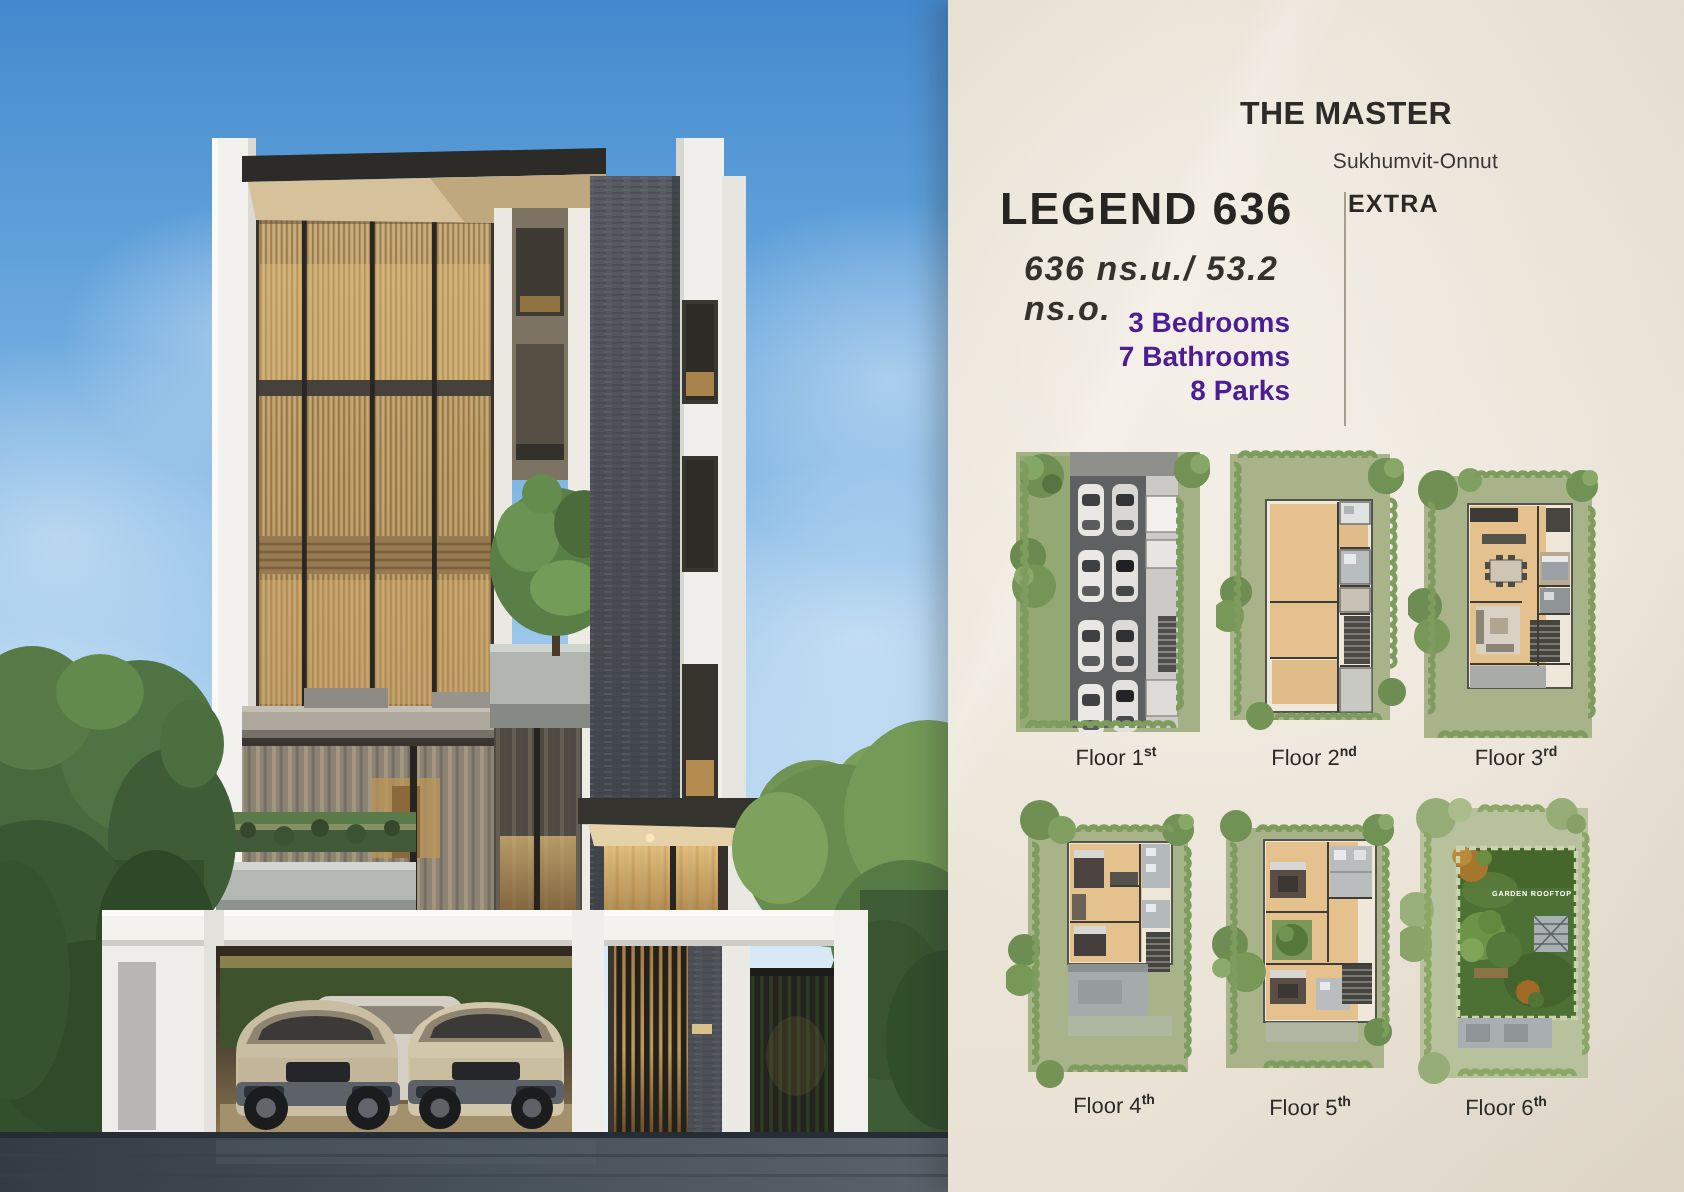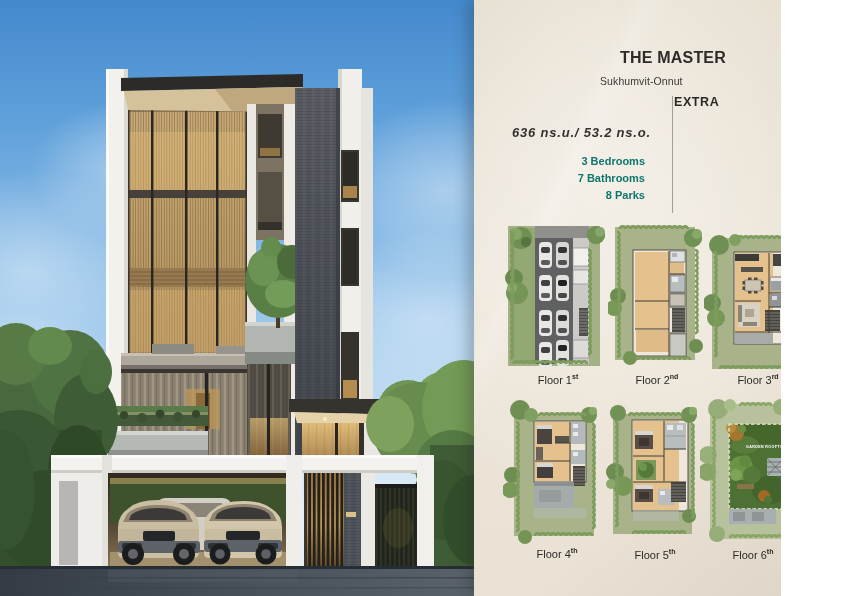--- a/index.html
+++ b/index.html
@@ -1,16 +1,16 @@
 <!DOCTYPE html>
 <html><head>
 <meta charset="utf-8">
 <style>
   html,body{margin:0;padding:0;background:#fff;}
-  #page{position:relative;width:781px;height:596px;overflow:hidden;
+  #page{position:relative;width:842px;height:596px;overflow:hidden;
         font-family:"Liberation Sans",sans-serif;}
   #page *{box-sizing:border-box;}
   .abs{position:absolute;}
 </style>
 </head>
 <body>
 <div id="page">
 
 <svg class="abs" style="left:0;top:0" width="480" height="596" viewBox="0 0 480 596" xmlns="http://www.w3.org/2000/svg">
 <defs>
@@ -349,29 +349,31 @@
    linear-gradient(245deg, rgba(163,150,128,0.10) 0%, rgba(255,255,255,0) 40%),
    radial-gradient(130% 90% at 35% 30%, rgba(255,255,255,0.35), rgba(255,255,255,0) 60%),
    linear-gradient(128deg, rgba(185,172,150,0.16) 0%, rgba(255,255,255,0) 28%),
    linear-gradient(310deg, rgba(170,158,138,0.20) 0%, rgba(255,255,255,0) 35%),
    linear-gradient(180deg,#ece5d8 0%,#eee7db 45%,#e9e1d4 100%);
   box-shadow:-7px 0 12px rgba(40,40,40,0.25);"></div>
 
 <div class="abs" style="left:573px;top:48.5px;width:200px;text-align:center;
   font-size:16px;font-weight:bold;letter-spacing:0.2px;color:#2d2b28;">THE&nbsp;MASTER</div>
 
-<div class="abs" style="left:600px;top:75px;width:200px;text-align:left;
+<div class="abs" style="left:549px;top:75px;width:200px;text-align:right;
   font-size:10.5px;letter-spacing:0.1px;color:#3a3834;">Sukhumvit-Onnut</div>
 
+<div class="abs" style="left:500px;top:92px;width:160px;
+  font-size:22.5px;font-weight:bold;letter-spacing:0.9px;color:#262522;">LEGEND 636</div>
 
 <div class="abs" style="left:512px;top:124.5px;width:140px;font-style:italic;
-  font-size:13px;font-weight:bold;letter-spacing:0.8px;color:#34322d;">636 ns.u./ 53.2 ns.o.</div>
+  font-size:17px;font-weight:bold;letter-spacing:0.8px;color:#34322d;">636 ns.u./ 53.2 ns.o.</div>
 
 <div class="abs" style="left:500px;top:153px;width:145px;text-align:right;
-  font-size:11px;font-weight:bold;color:#0f766e;line-height:16.9px;">3 Bedrooms<br>7 Bathrooms<br>8 Parks</div>
+  font-size:14px;font-weight:bold;color:#4c1d95;line-height:16.9px;">3 Bedrooms<br>7 Bathrooms<br>8 Parks</div>
 
 <div class="abs" style="left:672px;top:96px;width:1px;height:117px;background:#a59d8f;"></div>
 
 <div class="abs" style="left:674px;top:94.5px;font-size:12.5px;font-weight:bold;
   letter-spacing:0.6px;color:#2b2926;">EXTRA</div>
 
 
 <svg class="abs" style="left:498px;top:222px" width="112" height="152" viewBox="0 0 112 152" xmlns="http://www.w3.org/2000/svg">
 
 <rect x="10" y="4" width="92" height="140" fill="#a4b184"></rect>

